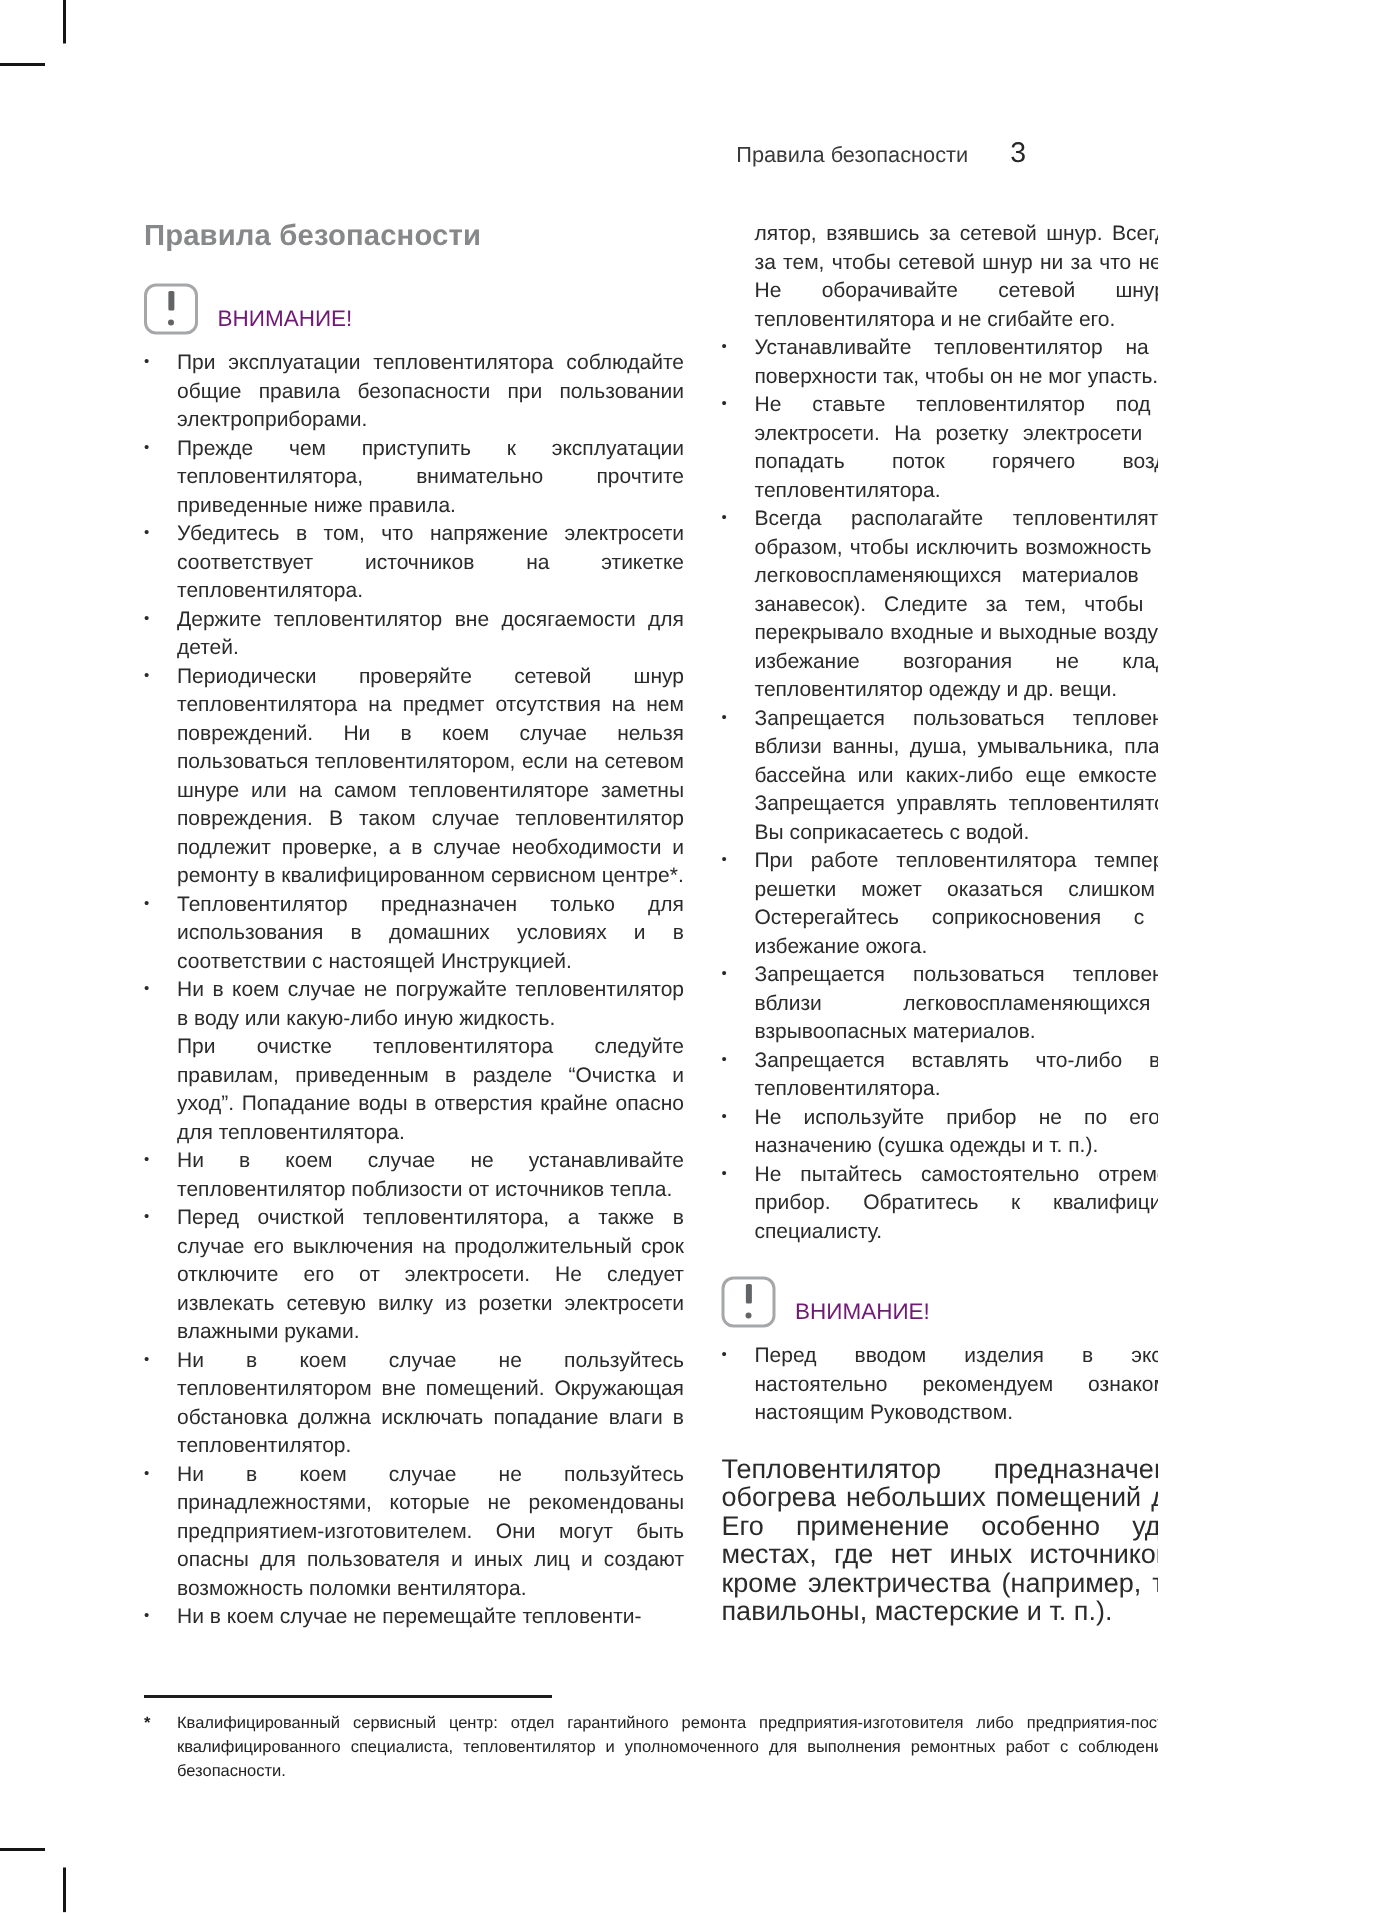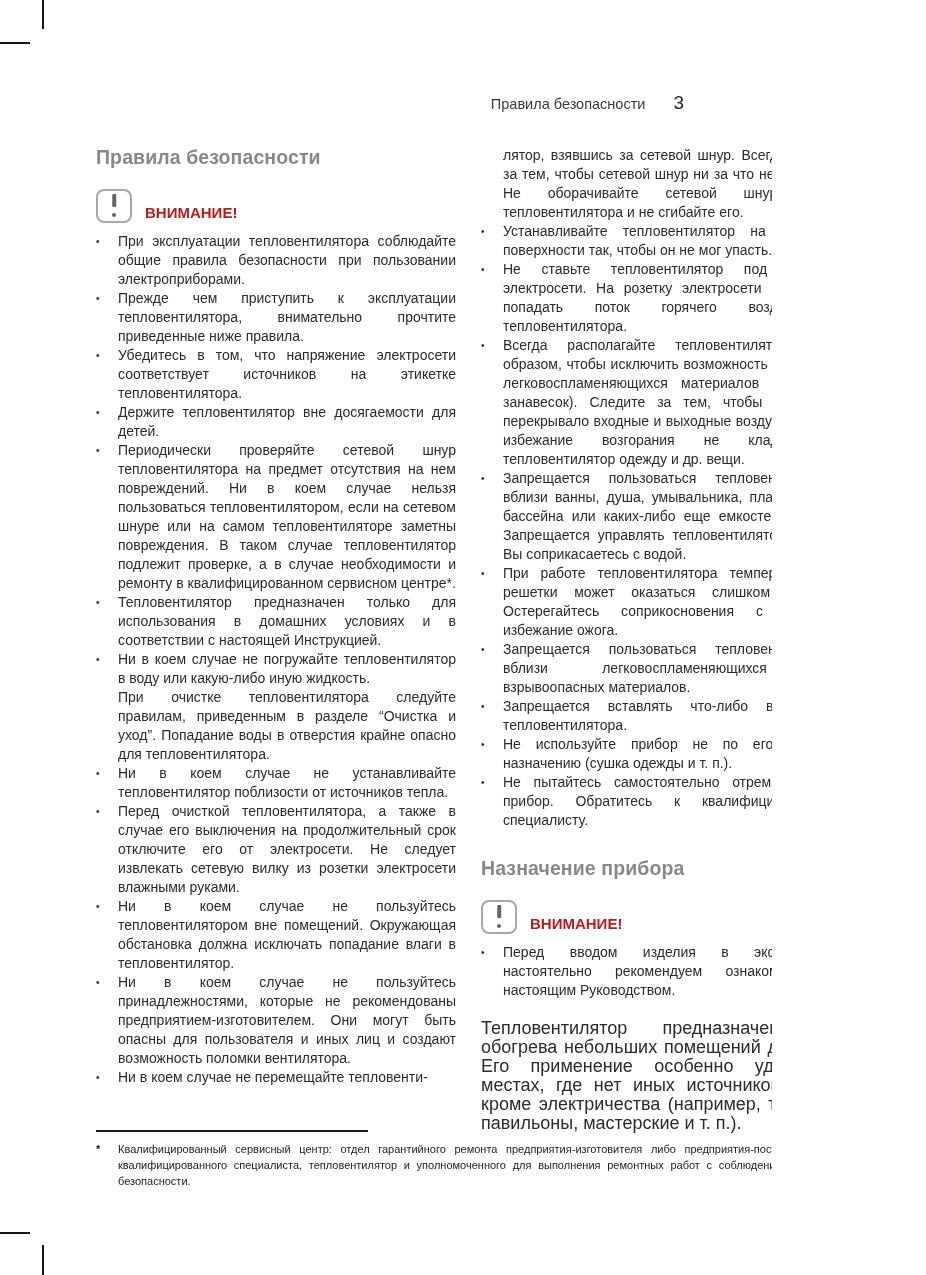--- a/index.html
+++ b/index.html
@@ -61,21 +61,21 @@
   .warn-icon .bar {
     position: absolute; left: 50%; transform: translateX(-50%);
     top: 3px; width: 3.5px; height: 13px;
     background: #636466; border-radius: 1px;
   }
   .warn-icon .dot {
     position: absolute; left: 50%; transform: translateX(-50%);
     bottom: 4px; width: 4px; height: 4px;
     background: #636466; border-radius: 50%;
   }
-  .warning-label { font-size: 15px; font-weight: bold; color: #b91c1c; padding-bottom: 2px; }
+  .warning-label { font-size: 15px; font-weight: normal; color: #701a75; padding-bottom: 2px; }
 
   .bullets {
     list-style: none;
     margin: 9px 0 0 0;
     padding: 0;
     font-size: 14px;
     line-height: 19px;
   }
   .bullets li { display: flex; }
   .bullets .m { flex: none; width: 22px; font-size: 10px; line-height: 19px; color: #2b2b2b; }
@@ -247,21 +247,20 @@
           <span class="m">•</span>
           <span class="t">Не используйте прибор не по его прямому назначению (сушка одежды и т. п.).</span>
         </li>
 
         <li>
           <span class="m">•</span>
           <span class="t">Не пытайтесь самостоятельно отремонтировать прибор. Обратитесь к квалифицированному специалисту.</span>
         </li>
       </ul>
 
-    <h1 class="section-title heading2">Назначение прибора</h1>
 
     <div class="warning-row">
       <div class="warn-icon">
         <div class="bar"></div>
         <div class="dot"></div>
       </div>
       <div class="warning-label">ВНИМАНИЕ!</div>
     </div>
 
     <ul class="bullets">

